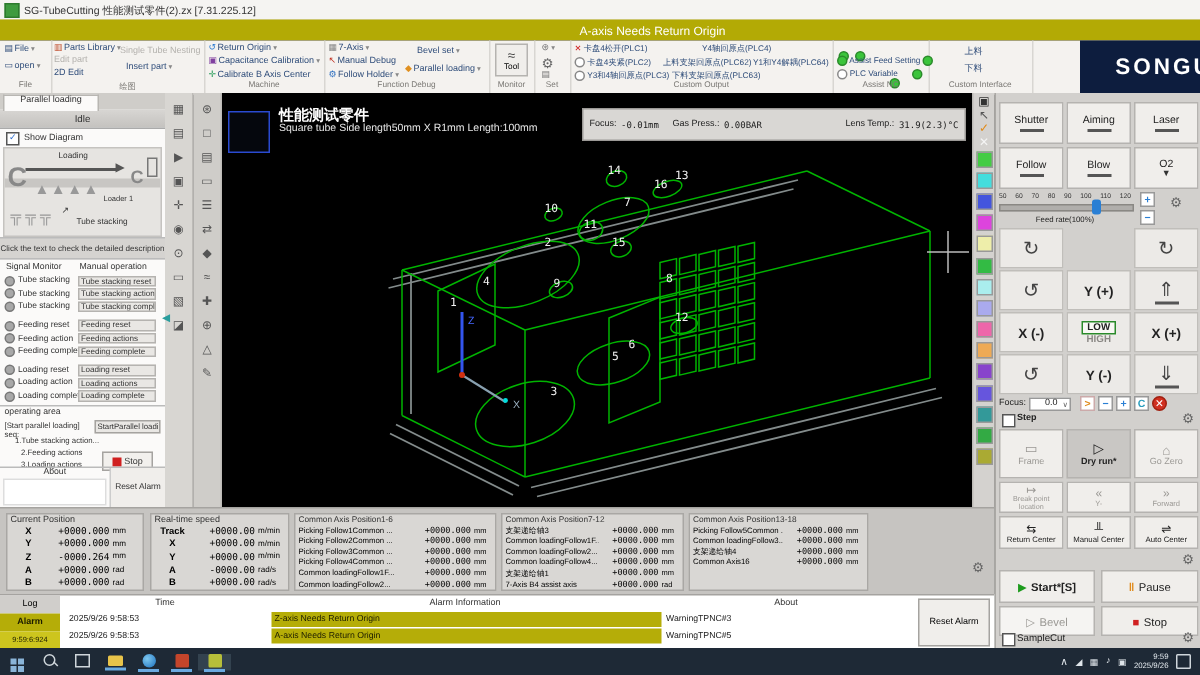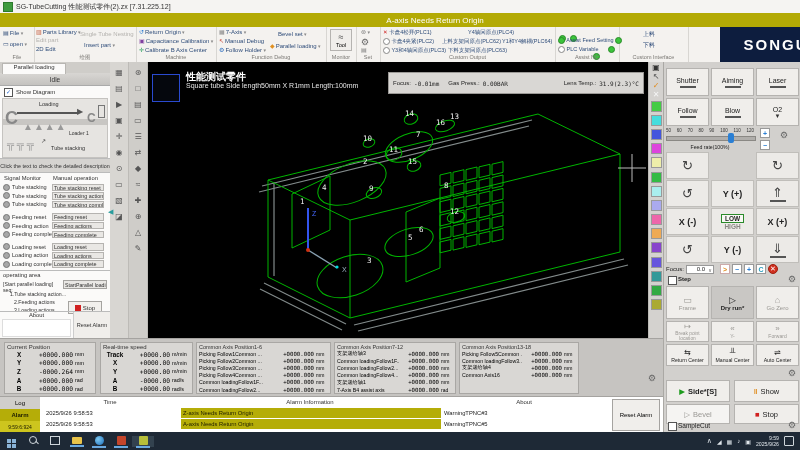--- a/index.html
+++ b/index.html
@@ -546,25 +546,25 @@
       <span style="font-size:5.2px">Manual Center</span>
     </div>
   <div class="pbtn" style="left:92px;top:282px;width:43px;height:22px">
       <span style="font-size:8px">⇌</span>
       <span style="font-size:5.2px">Auto Center</span>
     </div>
   <span class="gear" style="position:absolute;left:124px;top:306px">⚙</span>
 
   <div class="pbtn" style="left:2px;top:318px;width:64px;height:22px;flex-direction:row;gap:3px;font-weight:bold;font-size:7.5px">
       <span style="color:#1d9b1d">▶</span>
-      <span>Side*[S]</span>
+      <span>Start*[S]</span>
     </div>
   <div class="pbtn" style="left:70px;top:318px;width:65px;height:22px;flex-direction:row;gap:3px;font-size:7.5px">
       <span style="color:#e08a1a;font-weight:bold">‖</span>
-      <span>Show</span>
+      <span>Pause</span>
     </div>
   <div class="pbtn graytxt" style="left:2px;top:342px;width:64px;height:20px;flex-direction:row;gap:3px;font-size:7.5px;background:#f5f4f2">
       <span>▷</span>
       <span>Bevel</span>
     </div>
   <div class="pbtn" style="left:70px;top:342px;width:65px;height:20px;flex-direction:row;gap:3px;font-size:7.5px">
       <span style="color:#d02020">■</span>
       <span>Stop</span>
     </div>
   <span style="position:absolute;left:4px;top:360px;width:7px;height:7px;border:1px solid #555;background:#fff"></span>

